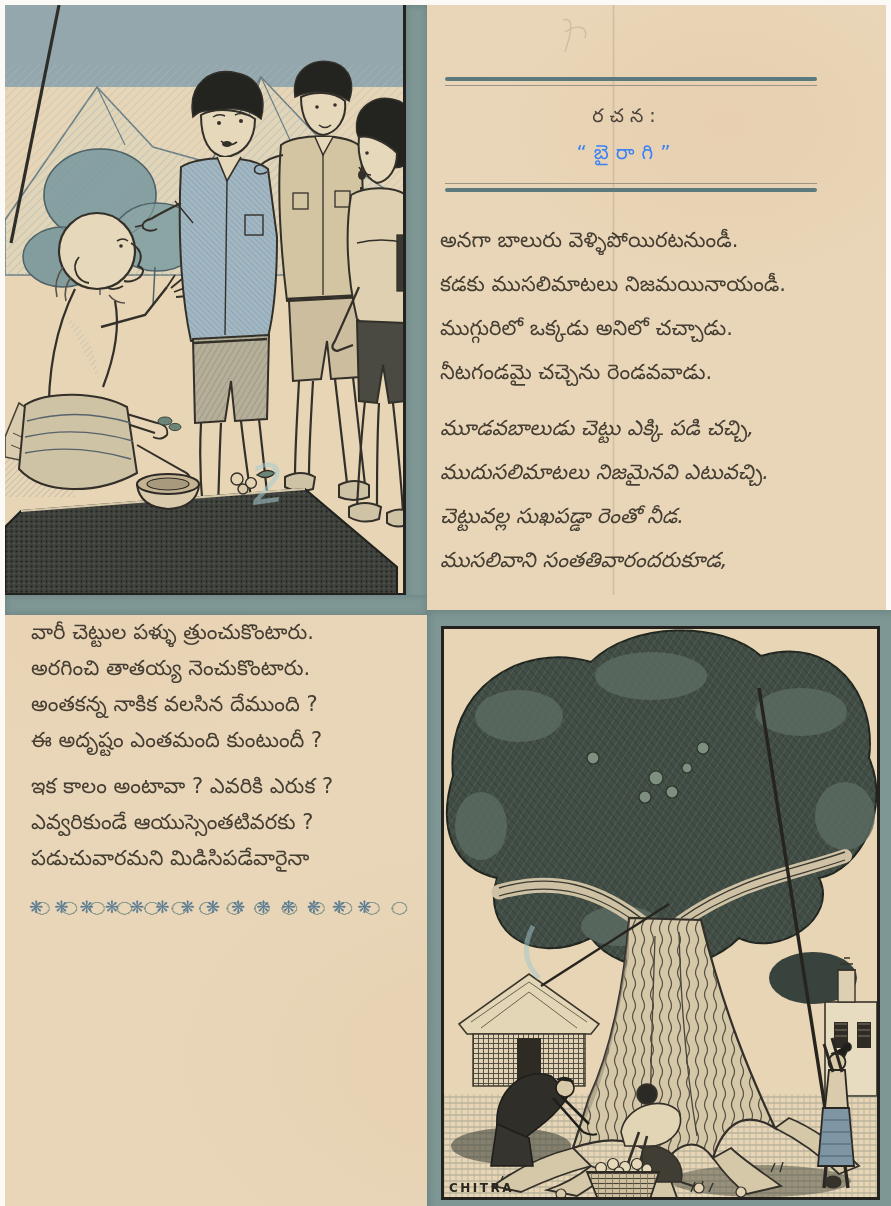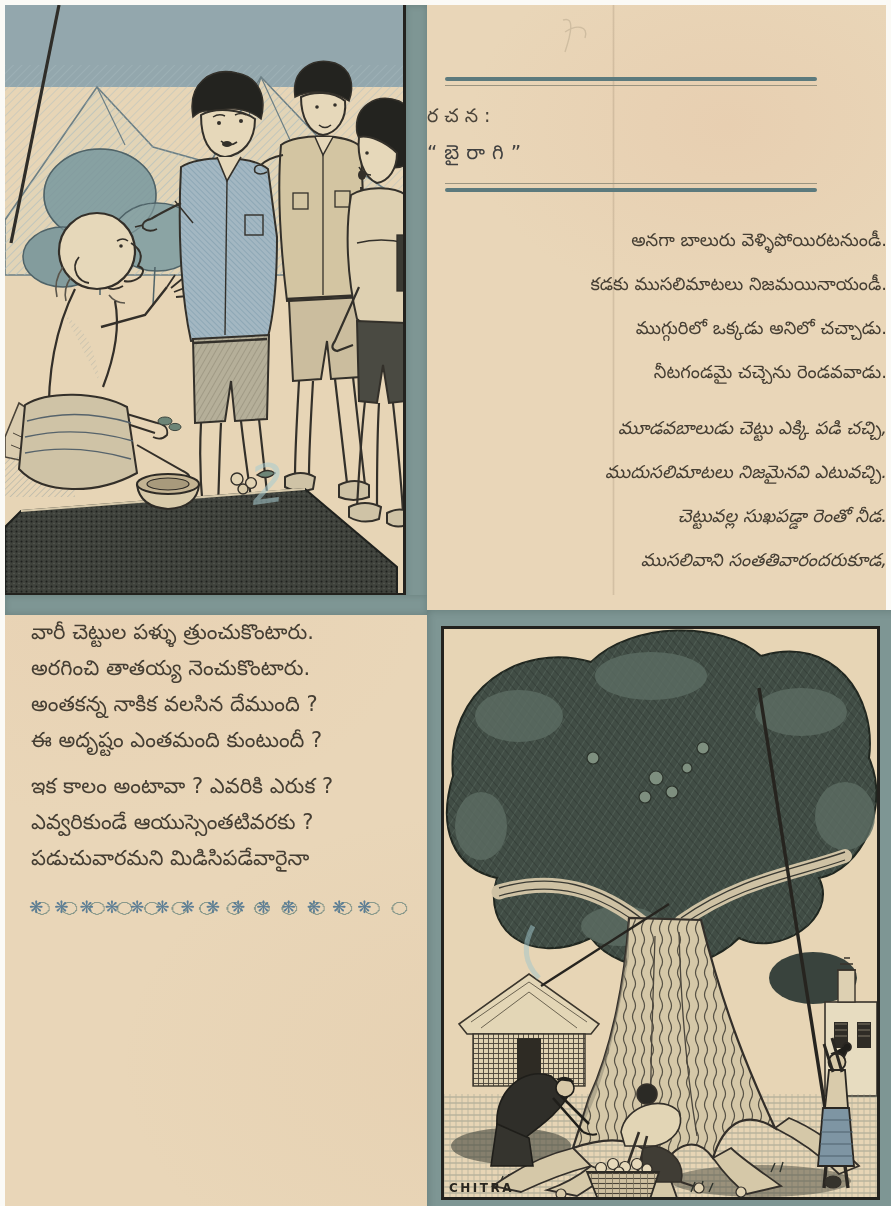--- a/index.html
+++ b/index.html
@@ -28,24 +28,24 @@
   .band-h{left:0;top:590px;width:422px;height:20px;}
 
   .col-tr{
     position:absolute;left:427px;top:5px;width:460px;height:605px;
     color:#453e33;
   }
   .rules{margin-left:18px;width:372px;}
   .rule-thick{height:4px;background:#5c7a7d;border-radius:2px;}
   .rule-thin{height:1px;background:#9a9480;margin-top:4px;}
   .rules.flip .rule-thin{margin-top:0;margin-bottom:4px;}
-  .byline{ margin:18px 0 14px 0; width:400px;}
+  .byline{ text-align:center; margin:18px 0 14px 0; width:400px;}
   .byline .label{font-size:19px;letter-spacing:6px;color:#4a443a;}
-  .byline .author{font-size:20px;letter-spacing:7px;margin-top:9px;color:#404040;}
-  .stanza-r{margin:26px 0 0 13px;font-size:18px;line-height:44px;white-space:nowrap;text-align:right;}
+  .byline .author{font-size:20px;letter-spacing:7px;margin-top:9px;color:#3b82f6;}
+  .stanza-r{margin:26px 0 0 13px;font-size:21px;line-height:44px;white-space:nowrap;}
   .stanza-r.second{margin-top:12px;font-style:italic;}
 
   .col-bl{
     position:absolute;left:5px;top:614px;width:420px;height:592px;color:#453e33;
   }
   .stanza-l{margin:0 0 10px 26px;font-size:21px;line-height:36px;white-space:nowrap;}
   .stanza-l.first{margin-top:26px;}
   .ornament-row{
     margin:18px 0 0 24px;width:382px;text-align:left;
     color:#5b7d95;font-size:17px;letter-spacing:11px;white-space:nowrap;

